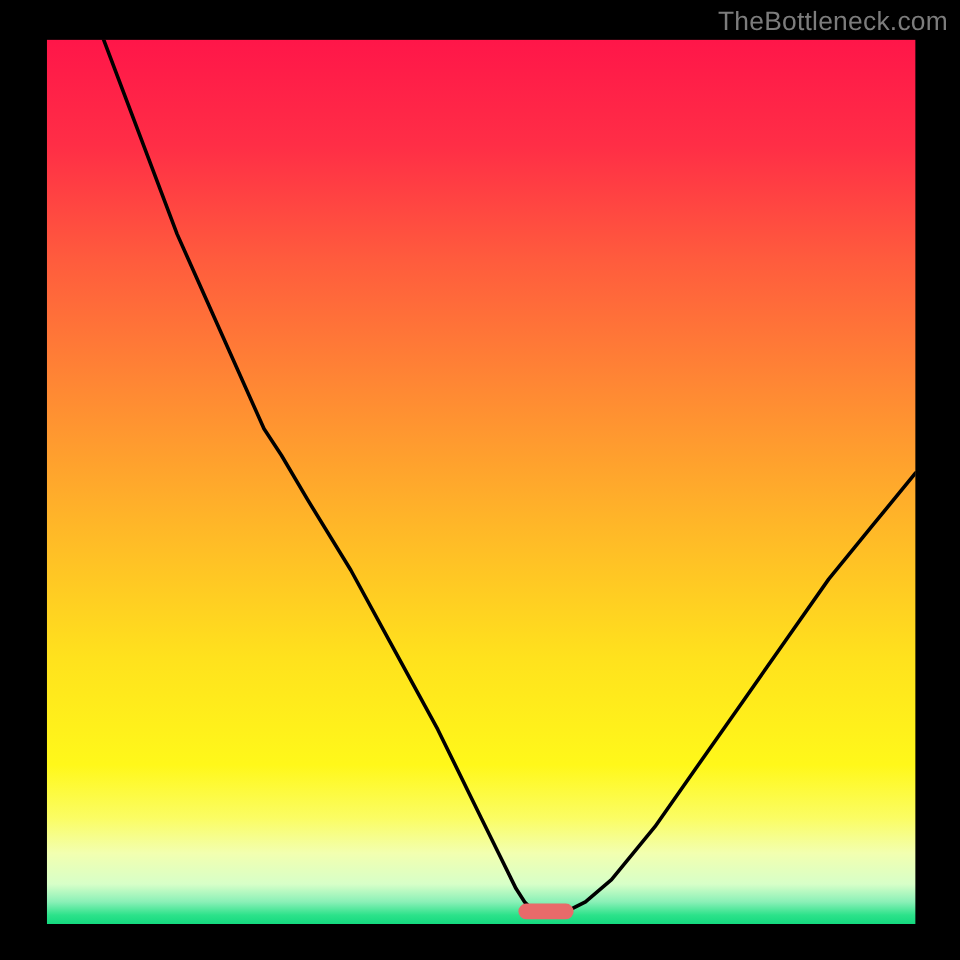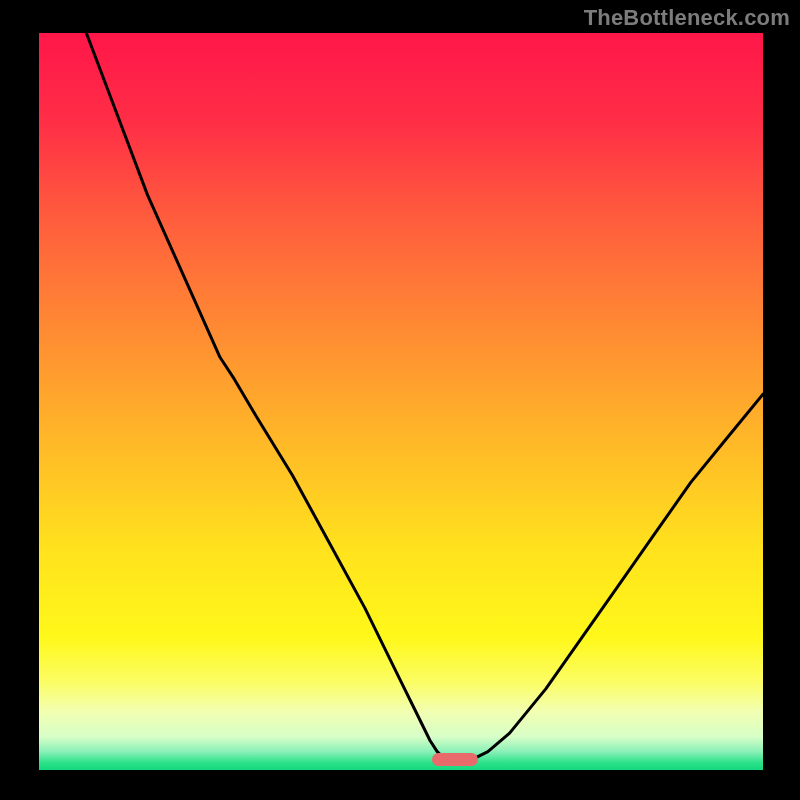--- a/index.html
+++ b/index.html
@@ -10,21 +10,21 @@
     overflow: hidden;
     background: #000;
     font-family: Arial, Helvetica, sans-serif;
   }
   .watermark {
     position: absolute;
     top: 5px;
     right: 10px;
     color: #7c7c7c;
     font-size: 22px;
-    font-weight: 700;
+    font-weight: 400;
     z-index: 10;
     letter-spacing: 0.2px;
   }
   .frame {
     position: absolute;
     top: 0;
     left: 0;
     width: 800px;
     height: 800px;
     box-sizing: border-box;

